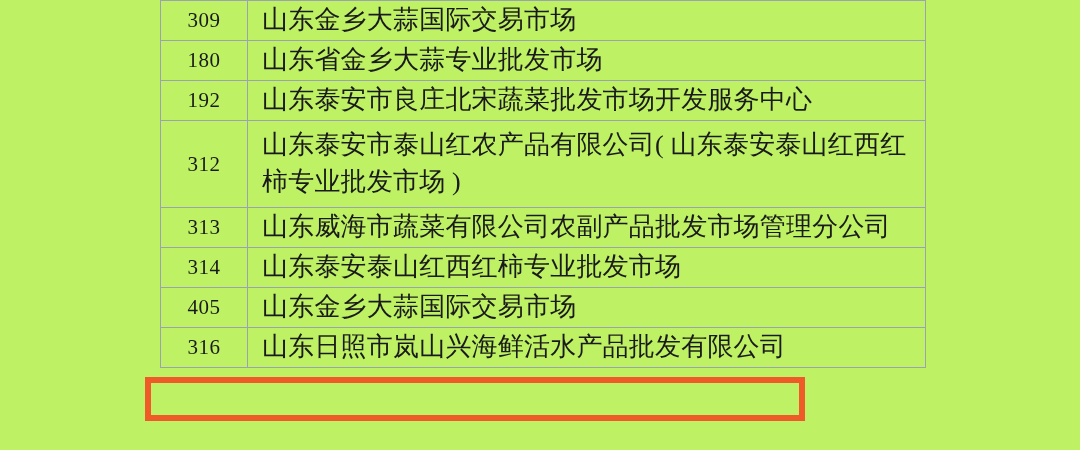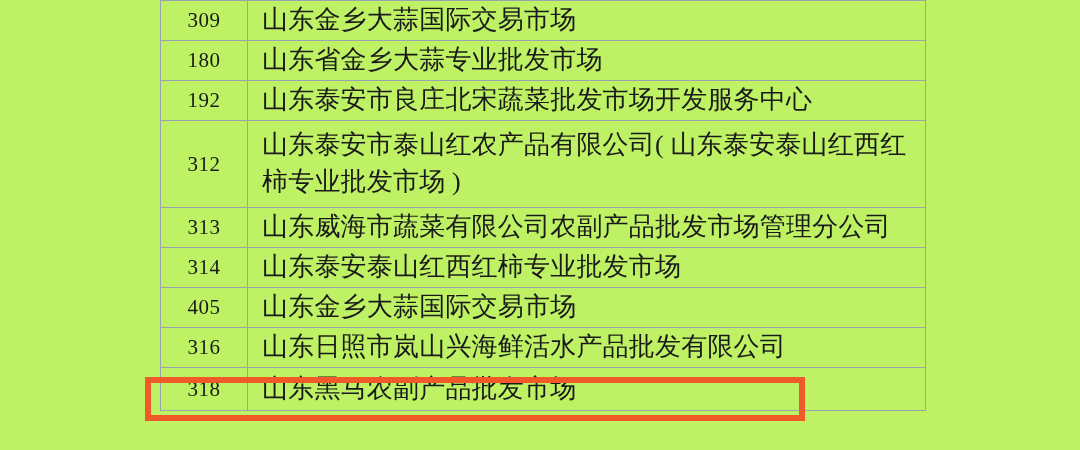--- a/index.html
+++ b/index.html
@@ -116,23 +116,19 @@
         <td class="col-num">405</td>
         <td class="col-name">山东金乡大蒜国际交易市场</td>
       </tr>
 
       <tr class="row-normal">
         <td class="col-num">316</td>
         <td class="col-name">山东日照市岚山兴海鲜活水产品批发有限公司</td>
       </tr>
 
 
-      <tr class="row-normal row-highlight">
-        <td class="col-num">318</td>
-        <td class="col-name">山东黑马农副产品批发市场</td>
-      </tr>
 
     </tbody>
   </table>
 
   <div class="highlight-box" style="border-color: rgb(240, 90, 40);"></div>
 
 </div>
 
 </body></html>

